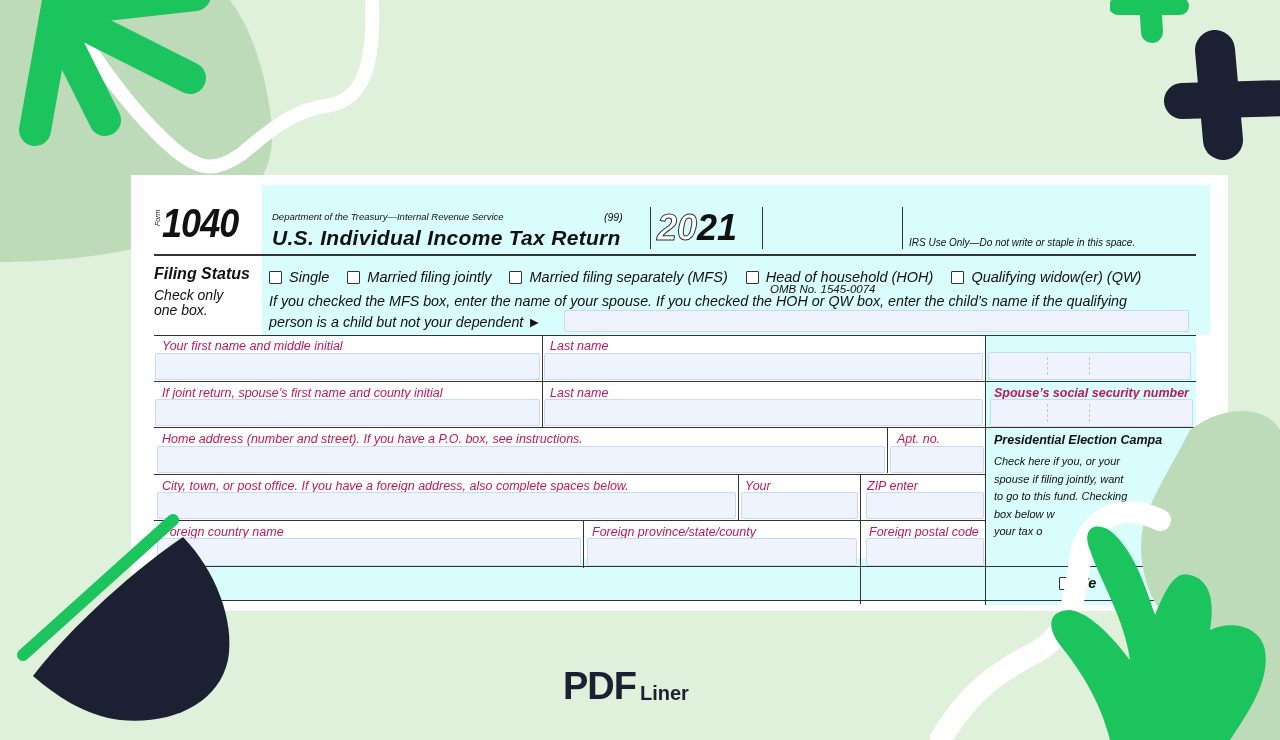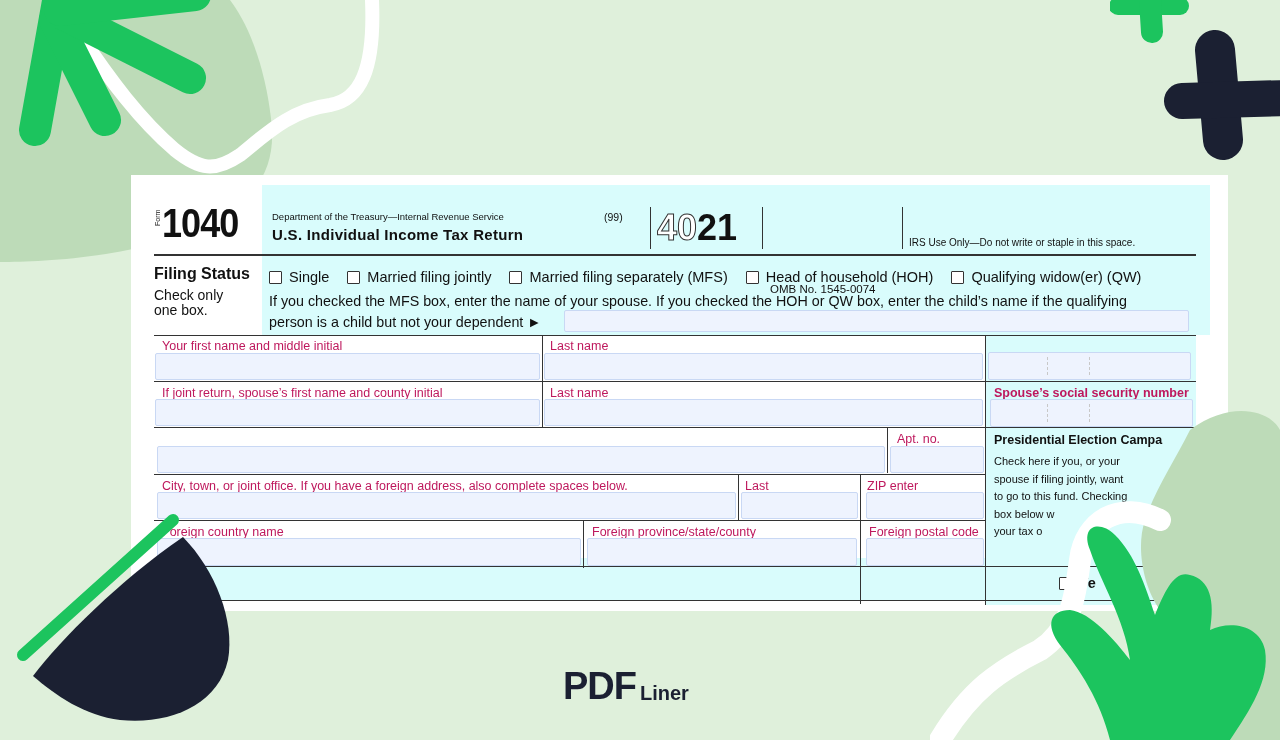--- a/index.html
+++ b/index.html
@@ -8,21 +8,21 @@
     background:#dff0db;
     font-family:"Liberation Sans", sans-serif;
     color:#111;
   }
   .deco { position:absolute; pointer-events:none; }
   .card {
     position:absolute; left:131px; top:175px; width:1097px; height:436px;
     background:#ffffff;
   }
   .form {
-    position:absolute; left:154px; top:185px; width:1056px; height:416px;
+    position:absolute; left:154px; top:185px; width:1056px; height:416px;font-style:italic;
   }
   .cyan { position:absolute; background:#d9fcfc; }
   .abs { position:absolute; }
   .field {
     position:absolute; background:#eef3fe; border:1px solid #c9d8f4; border-radius:2px;
     box-sizing:border-box;
   }
   .lbl { position:absolute; font-size:12.5px; color:#be185d; white-space:nowrap; }
   .hline { position:absolute; height:0; border-top:1.5px solid #333; }
   .vline { position:absolute; width:0; border-left:1.5px solid #333; }
@@ -59,23 +59,23 @@
 <div class="form">
 
   <div class="cyan" style="left:108px;top:0;width:948px;height:150px"></div>
   <div class="cyan" style="left:832px;top:150px;width:210px;height:270px"></div>
   <div class="cyan" style="left:0;top:373px;width:1042px;height:43px"></div>
 
   <div class="abs" style="left:0;top:41px;font-size:7px;transform:rotate(-90deg);transform-origin:left top;">Form</div>
   <div class="abs" style="left:8px;top:16px;font-size:40px;font-weight:bold;letter-spacing:-1px;transform:scaleX(0.9);transform-origin:left;">1040</div>
   <div class="abs" style="left:118px;top:26px;font-size:9.5px;">Department of the Treasury—Internal Revenue Service</div>
   <div class="abs" style="left:450px;top:26px;font-size:10.5px;">(99)</div>
-  <div class="abs" style="left:118px;top:41px;font-size:15px;font-weight:bold;letter-spacing:0.3px;">U.S. Individual Income Tax Return</div>
+  <div class="abs" style="left:118px;top:41px;font-size:21px;font-weight:bold;letter-spacing:0.3px;">U.S. Individual Income Tax Return</div>
   <div class="vline" style="left:496px;top:22px;height:42px"></div>
-  <div class="abs" style="left:503px;top:22px;font-size:36px;font-weight:bold;"><span style="color:#fff;-webkit-text-stroke:1px #333;">40</span><span>21</span></div>
+  <div class="abs" style="left:503px;top:22px;font-size:36px;font-weight:bold;"><span style="color:#fff;-webkit-text-stroke:1px #333;">20</span><span>21</span></div>
   <div class="vline" style="left:608px;top:22px;height:42px"></div>
   <div class="abs" style="left:616px;top:50px;font-size:11.5px;margin-top:48px;">OMB No. 1545-0074</div>
   <div class="vline" style="left:748px;top:22px;height:42px"></div>
   <div class="abs" style="left:755px;top:52px;font-size:10px;">IRS Use Only—Do not write or staple in this space.</div>
   <div class="hline" style="left:0;top:69px;width:1042px;border-top-width:2px"></div>
 
   <div class="abs" style="left:0;top:80px;font-size:16px;font-weight:bold;">Filing Status</div>
   <div class="abs" style="left:0;top:103px;font-size:14px;line-height:15px;">
     <div>Check only</div>
     <div>one box.</div>
@@ -109,40 +109,41 @@
   <div class="field" style="left:1px;top:214px;width:385px;height:27px"></div>
   <div class="lbl" style="left:396px;top:201px">Last name</div>
   <div class="field" style="left:390px;top:214px;width:439px;height:27px"></div>
   <div class="lbl" style="left:840px;top:201px;font-weight:bold;font-size:12.5px">Spouse’s social security number</div>
   <div class="field" style="left:836px;top:214px;width:203px;height:28px">
     <div class="ssn-div" style="left:56px"></div>
       <div class="ssn-div" style="left:98px"></div>
   </div>
   <div class="hline" style="left:0;top:242px;width:1042px"></div>
 
+  <div class="lbl" style="left:8px;top:247px">Home address (number and street). If you have a P.O. box, see instructions.</div>
   <div class="field" style="left:3px;top:261px;width:728px;height:27px"></div>
   <div class="vline" style="left:733px;top:242px;height:46px"></div>
   <div class="lbl" style="left:743px;top:247px">Apt. no.</div>
   <div class="field" style="left:736px;top:261px;width:94px;height:27px"></div>
   <div class="vline" style="left:831px;top:242px;height:178px"></div>
   <div class="hline" style="left:0;top:289px;width:832px"></div>
 
   <div class="abs" style="left:840px;top:248px;font-size:12.5px;font-weight:bold;white-space:nowrap">Presidential Election Campa</div>
   <div class="abs" style="left:840px;top:268px;font-size:11px;line-height:17.5px;white-space:nowrap">
     <div>Check here if you, or your</div>
     <div>spouse if filing jointly, want</div>
     <div>to go to this fund. Checking</div>
     <div>box below w</div>
     <div>your tax o</div>
   </div>
 
-  <div class="lbl" style="left:8px;top:294px">City, town, or joint office. If you have a foreign address, also complete spaces below.</div>
+  <div class="lbl" style="left:8px;top:294px">City, town, or post office. If you have a foreign address, also complete spaces below.</div>
   <div class="field" style="left:3px;top:307px;width:579px;height:27px"></div>
   <div class="vline" style="left:584px;top:289px;height:46px"></div>
-  <div class="lbl" style="left:591px;top:294px">Last</div>
+  <div class="lbl" style="left:591px;top:294px">Your</div>
   <div class="field" style="left:587px;top:307px;width:117px;height:27px"></div>
   <div class="vline" style="left:706px;top:289px;height:130px"></div>
   <div class="lbl" style="left:713px;top:294px">ZIP enter</div>
   <div class="field" style="left:712px;top:307px;width:118px;height:27px"></div>
   <div class="hline" style="left:0;top:335px;width:832px"></div>
 
   <div class="lbl" style="left:8px;top:340px">Foreign country name</div>
   <div class="field" style="left:3px;top:353px;width:424px;height:28px"></div>
   <div class="vline" style="left:429px;top:335px;height:48px"></div>
   <div class="lbl" style="left:438px;top:340px">Foreign province/state/county</div>

